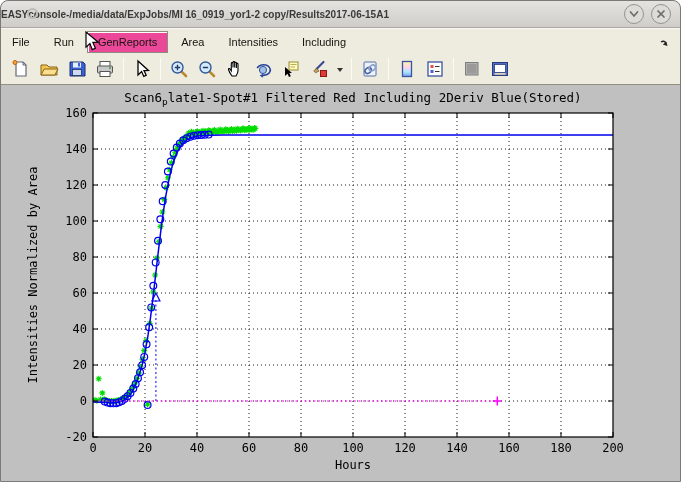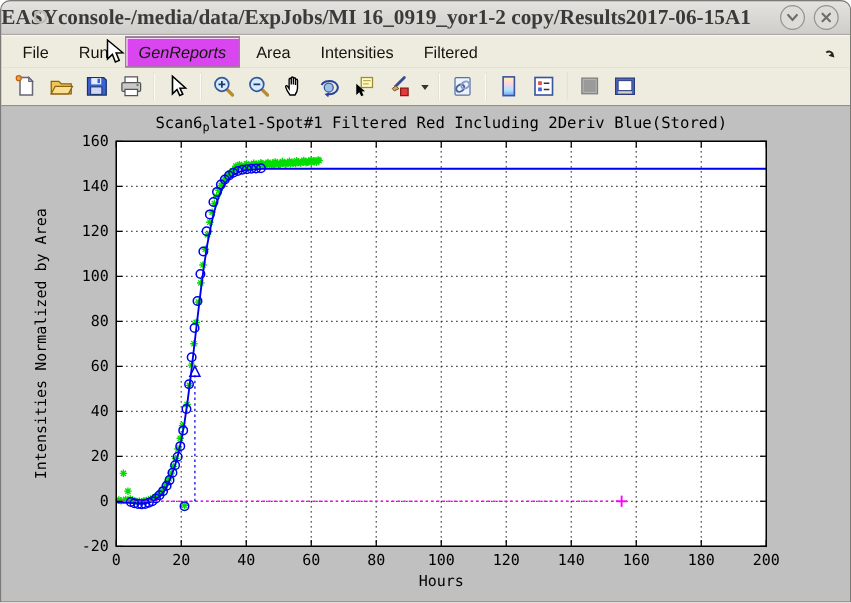--- a/index.html
+++ b/index.html
@@ -14,39 +14,38 @@
     height:27px;display:flex;align-items:center;
     background:linear-gradient(#e4e3df,#cecdc9);
     border-bottom:1px solid #a9a8a4;border-radius:7px 7px 0 0;
     position:relative;
   }
   .ghost-circle{
     position:absolute;left:26px;top:7px;width:11px;height:11px;
     border:2px solid #bdbcb7;border-radius:50%;
   }
   .title-text{
-    flex:1;text-align:left;font-size:17px;font-weight:bold;color:#3a3a38;
-    white-space:nowrap;overflow:hidden;font-family:Liberation Serif, serif;
+    flex:1;text-align:left;font-size:10px;font-weight:bold;color:#3a3a38;
+    white-space:nowrap;overflow:hidden;
   }
   .win-buttons{display:flex;gap:7px;margin-right:9px;}
   .win-btn{
     width:20px;height:20px;border-radius:50%;
     border:1.5px solid #94938f;background:#dddcd8;
     display:flex;align-items:center;justify-content:center;
   }
   
   .menubar{
     height:26px;display:flex;align-items:center;background:#eeebdf;
-    border-top:1px solid #f7f6f2;padding-left:6px;font-size:13px;color:#15150f;
+    border-top:1px solid #f7f6f2;font-size:11px;color:#15150f;
   }
   .mi{padding:4px 10px;margin-right:2px;border:1px solid transparent;cursor:default;}
   .mi.hovered{
-    border:1px solid #8e8b7e;background:#d946ef;
+    border:1px solid #8e8b7e;background:#ec4899;
     box-shadow:inset 1px 1px 0 #ffffff;
-    font-style:italic;
   }
   .corner-arrow{margin-left:auto;margin-right:10px;display:flex;align-items:center;}
   
   .toolbar{
     height:31px;display:flex;align-items:center;background:#eeebdf;
     padding-left:6px;border-bottom:1px solid #91907f;
   }
   .tbtn{
     width:26px;height:26px;display:flex;align-items:center;justify-content:center;
     margin:0 1px;border:1px solid transparent;
@@ -86,21 +85,21 @@
       </div>
     </div>
   </div>
 
   <div class="menubar">
     <span class="mi">File</span>
     <span class="mi">Run</span>
     <span class="mi hovered">GenReports</span>
     <span class="mi">Area</span>
     <span class="mi">Intensities</span>
-    <span class="mi">Filtered</span>
+    <span class="mi">Including</span>
     <span class="corner-arrow">
       <svg width="12" height="12" viewBox="0 0 12 12">
         <path d="M3 6 Q6 4 8 7" fill="none" stroke="#222" stroke-width="1.4"></path>
         <path d="M9.5 10 L4.8 8.6 L8.4 5.8 Z" fill="#222"></path>
       </svg>
     </span>
   </div>
 
   <div class="toolbar" id="toolbar">
       <div class="tbtn">

